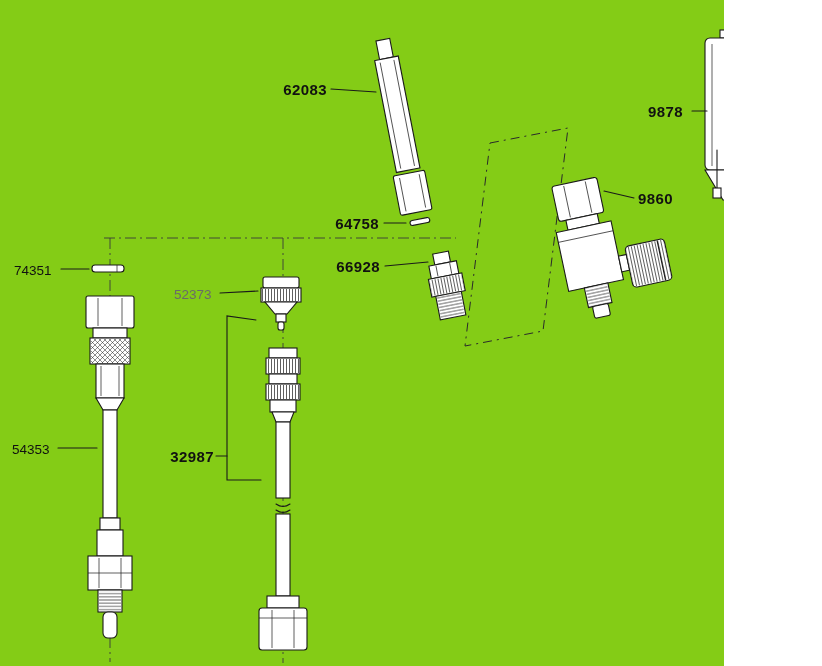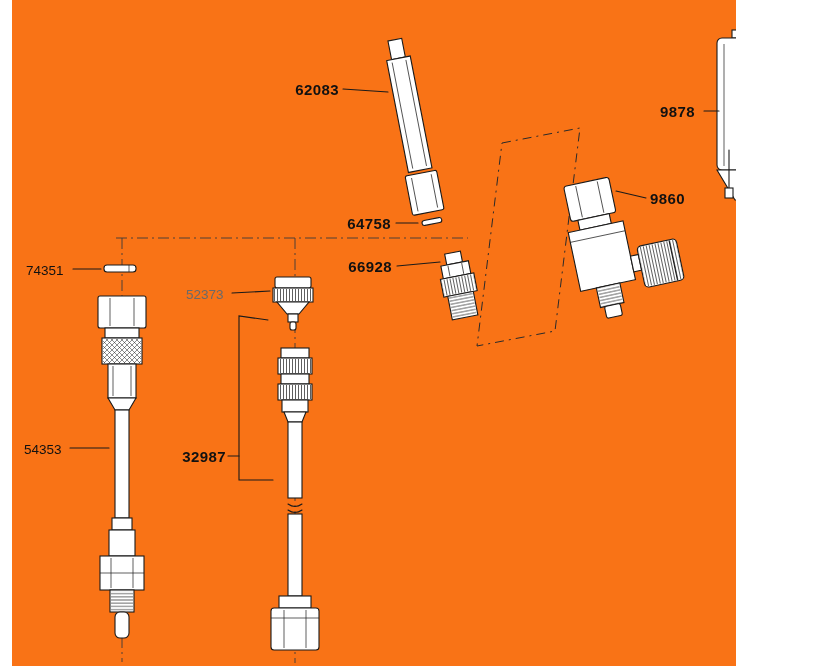--- a/index.html
+++ b/index.html
@@ -1,17 +1,17 @@
 <!DOCTYPE html>
 <html><head>
 <meta charset="utf-8">
 <title>Diagram</title>
 <style>
   html,body{margin:0;padding:0;background:#ffffff;}
-  .stage{position:relative;width:724px;height:666px;background:#f97316;overflow:hidden;margin-left:12px;}
+  .stage{position:relative;width:724px;height:666px;background:#84cc16;overflow:hidden;}
   svg{display:block;}
   .ln{stroke:#1a1a1a;stroke-width:1.1;fill:none;stroke-linecap:round;}
   .fillw{fill:#ffffff;stroke:#1a1a1a;stroke-width:1.1;}
   .thin{stroke:#1a1a1a;stroke-width:0.7;fill:none;}
   .cl{stroke:#3a3a3a;stroke-width:0.9;fill:none;stroke-dasharray:11 4 2 4;}
   .dash{stroke:#2a2a2a;stroke-width:1;fill:none;stroke-dasharray:9 5 2 5;}
   text.lbl{font-family:"Liberation Sans","DejaVu Sans",sans-serif;font-size:13.5px;fill:#111111;}
   text.lbl.b{font-weight:bold;font-size:15px;letter-spacing:.4px;}
   text.lbl.muted{fill:#6a6a6a;}
 </style>

